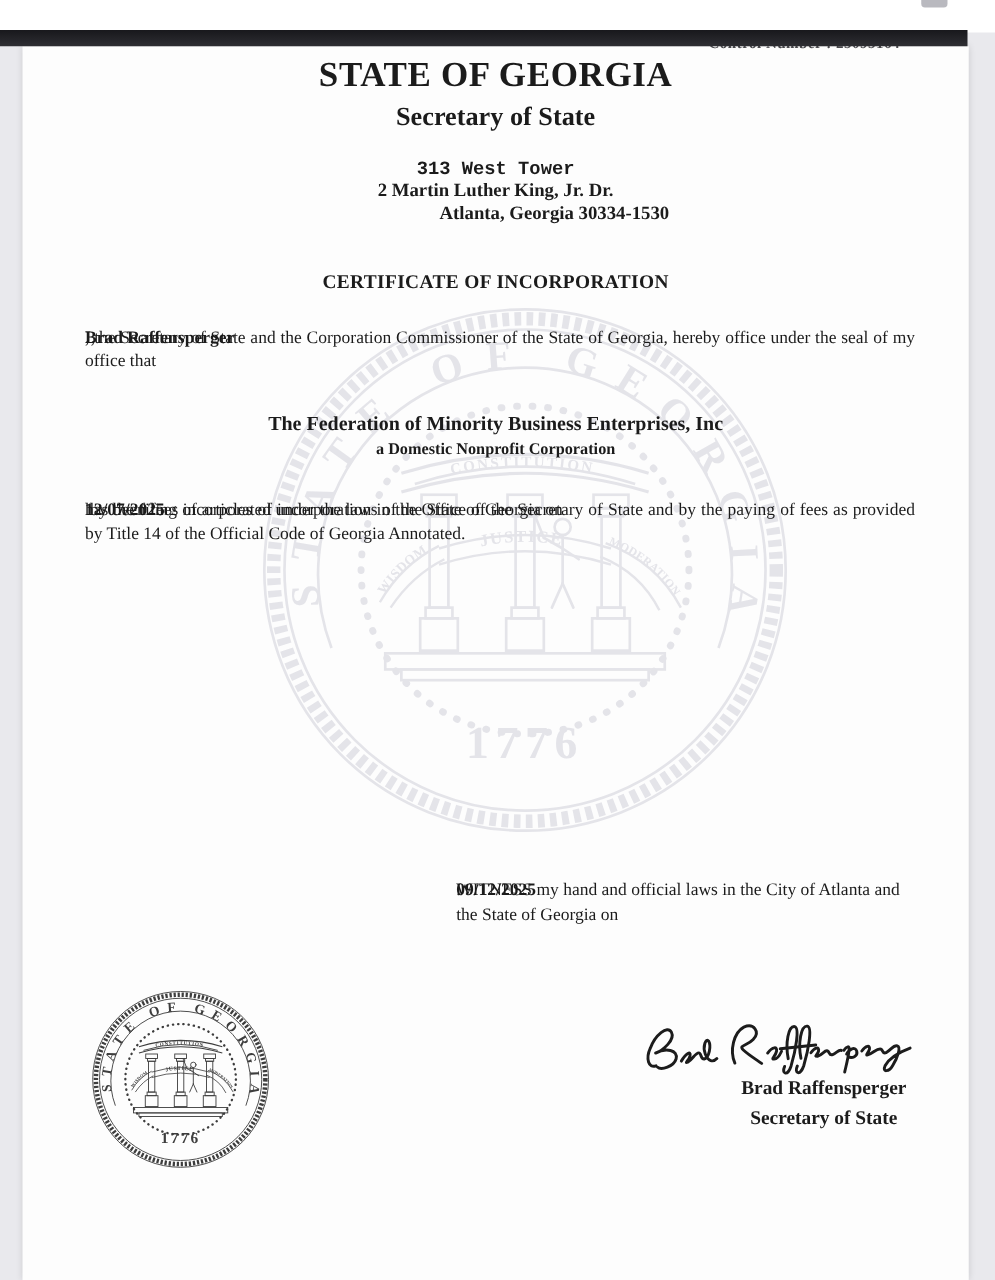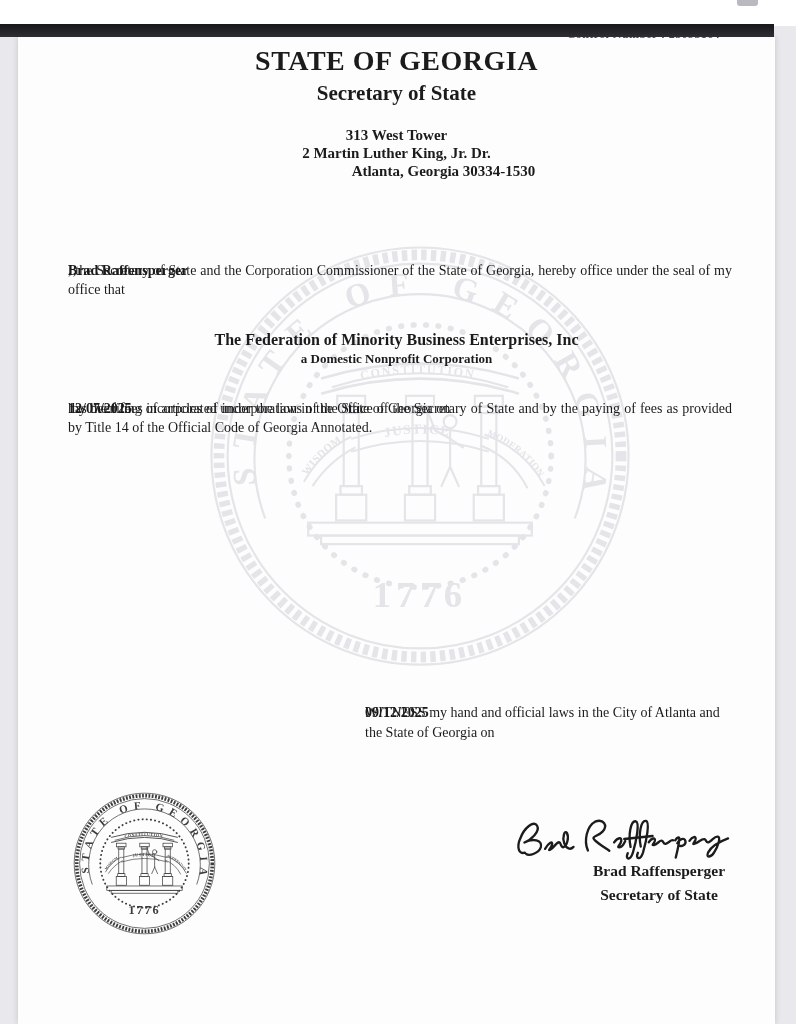--- a/index.html
+++ b/index.html
@@ -19,21 +19,21 @@
   }
   .page {
     position:absolute; left:18px; top:37px; width:757px; height:987px;
     background:#fdfdfd; box-shadow:0 0 6px rgba(0,0,0,.16); z-index:2;
   }
   .page * { position:absolute; }
   .center { left:0; width:757px; text-align:center; }
   .hdr-title { top:8px; font-size:28px; font-weight:bold; letter-spacing:.5px; }
   .hdr-sub { top:44px; font-size:21px; font-weight:bold; }
   .hdr-l1 { top:72px; font-size:15px; font-weight:bold; }
-  .hdr-l2 { top:90px; font-size:15px; font-weight:bold; }
+  .hdr-l2 { top:90px; font-size:15px; font-weight:bold;font-family:Liberation Mono, monospace; }
   .hdr-l3 { top:108px; font-size:15px; font-weight:bold; }
   .hdr-l4 { top:126px; font-size:15px; font-weight:bold;margin-left:47px; }
   .cert-heading { top:180px; font-size:15.5px; font-weight:bold; letter-spacing:.3px; }
   .para { left:50px; width:664px; font-size:14px; line-height:19.3px; text-align:justify; z-index:2; }
   .para b { font-weight:bold; }
   .para1 { top:224px; }
   .entity-name { top:294px; font-size:16px; font-weight:bold; z-index:2; }
   .entity-type { top:314px; font-size:13px; font-weight:bold; z-index:2; }
   .para2 { top:362px; }
   .witness { top:666px; left:347px; width:372px; font-size:14px; line-height:19.5px; text-align:left; z-index:2; }
@@ -125,20 +125,21 @@
       </g>
     </svg>
   </div>
 
   <div class="center hdr-title">STATE OF GEORGIA</div>
   <div class="center hdr-sub">Secretary of State</div>
   <div class="center hdr-l2">313 West Tower</div>
   <div class="center hdr-l3">2 Martin Luther King, Jr. Dr.</div>
   <div class="center hdr-l4">Atlanta, Georgia 30334-1530</div>
 
+  <div class="center cert-heading">CERTIFICATE OF INCORPORATION</div>
 
   <div class="para para1">
       <span>I, </span>
       <b>Brad Raffensperger</b>
       <span>, the Secretary of State and the Corporation Commissioner of the State of Georgia, hereby office under the seal of my office that</span>
     </div>
 
   <div class="center entity-name">The Federation of Minority Business Enterprises, Inc</div>
   <div class="center entity-type">a Domestic Nonprofit Corporation</div>
 

